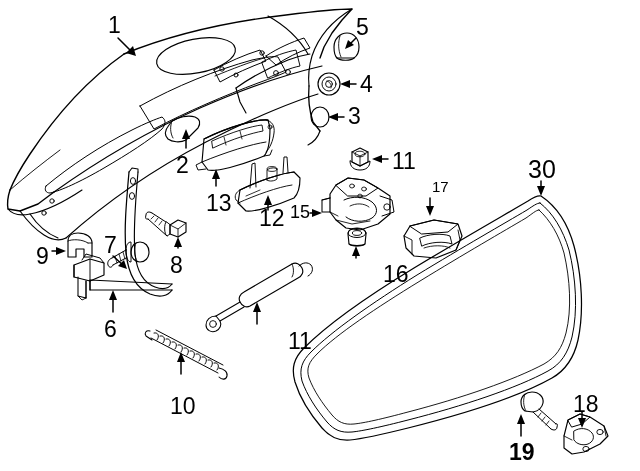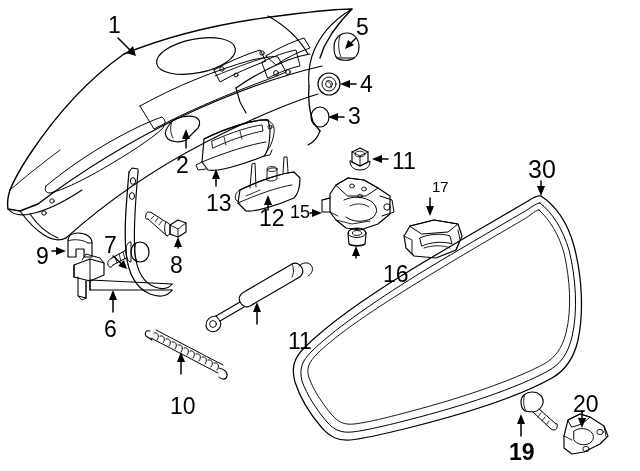--- a/index.html
+++ b/index.html
@@ -488,17 +488,17 @@
   <div class="callout-label" style="left:170px; top:254px; font-size:23px;">8</div>
   <div class="callout-label" style="left:36px;  top:245px; font-size:23px;">9</div>
   <div class="callout-label" style="left:170px; top:379px; font-size:23px;margin-top:16px;">10</div>
   <div class="callout-label" style="left:248px; top:330px; font-size:23px;margin-left:40px;">11</div>
   <div class="callout-label" style="left:259px; top:207px; font-size:23px;">12</div>
   <div class="callout-label" style="left:206px; top:192px; font-size:23px;">13</div>
   <div class="callout-label" style="left:392px; top:150px; font-size:23px;">11</div>
   <div class="callout-label" style="left:290px; top:203px; font-size:18px;">15</div>
   <div class="callout-label" style="left:339px; top:263px; font-size:23px;margin-left:44px;">16</div>
   <div class="callout-label" style="left:421px; top:179px; font-size:15px;margin-left:11px;">17</div>
-  <div class="callout-label" style="left:573px; top:393px; font-size:23px;">20</div>
+  <div class="callout-label" style="left:573px; top:393px; font-size:23px;">18</div>
   <div class="callout-label" style="left:509px; top:441px; font-size:23px;font-weight:bold;">19</div>
   <div class="callout-label" style="left:528px; top:157px; font-size:25px;">30</div>
 
 </div>
 
 </body></html>

